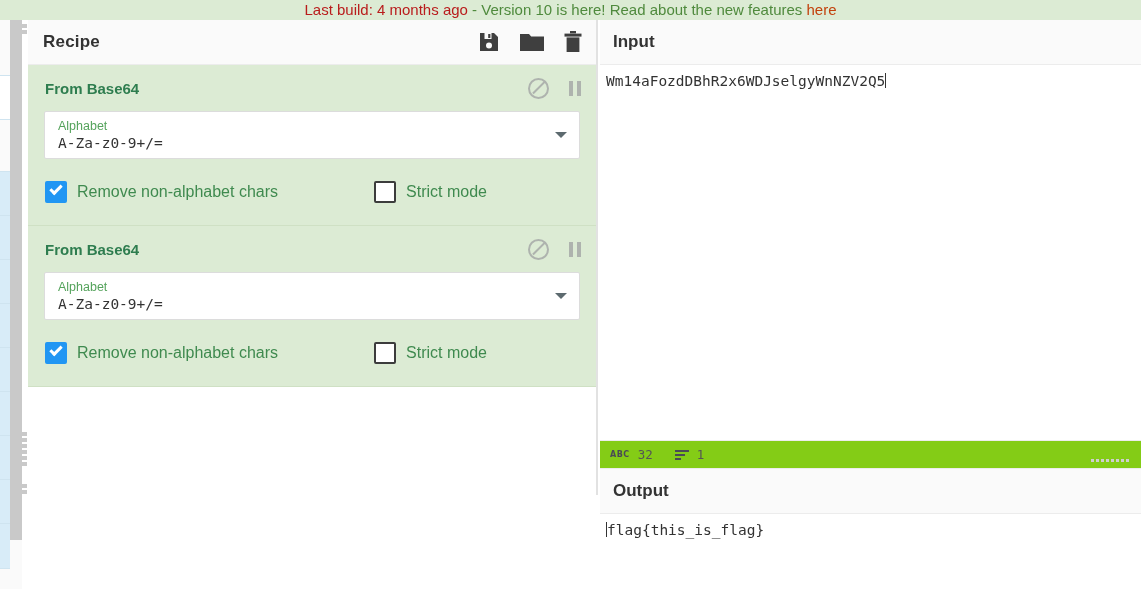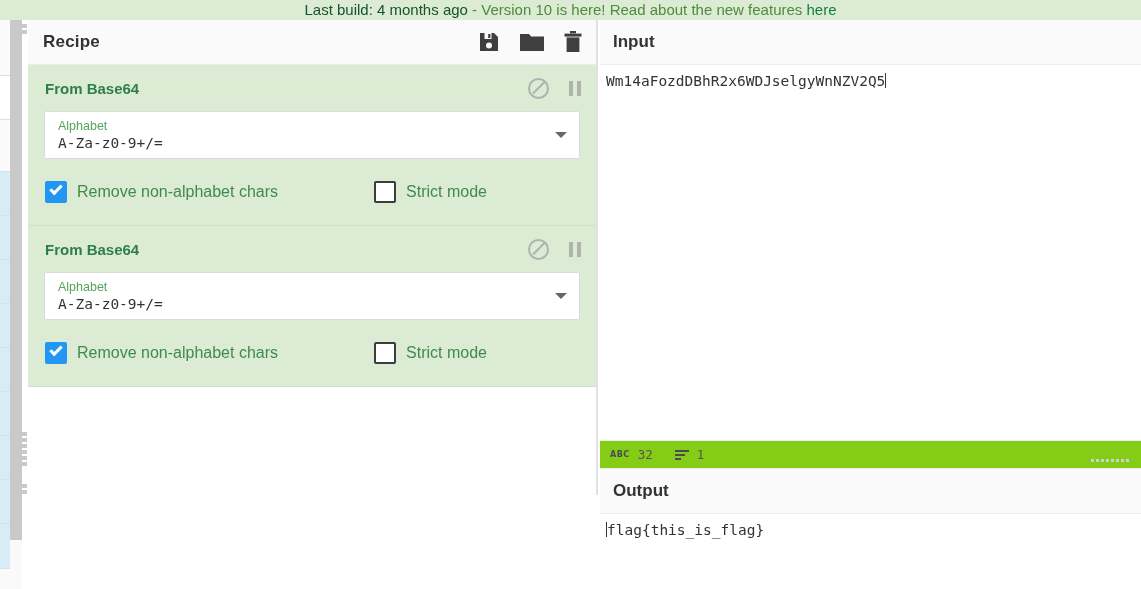--- a/index.html
+++ b/index.html
@@ -28,24 +28,24 @@
     width: 1141px;
     height: 20px;
     background: #dcebd4;
     text-align: center;
     font-size: 15px;
     line-height: 20px;
     white-space: nowrap;
     overflow: hidden;
     color: #4f8a3d;
   }
-  .banner .blue { color: #14532d; }
+  .banner .blue { color: #b91c1c; }
   .banner .sep  { color: #4f8a3d; }
   .banner a {
-    color: #15803d;
+    color: #c2410c;
     text-decoration: none;
   }
 
   
   .left-rail {
     position: absolute;
     left: 0; top: 20px;
     width: 22px;
     height: 569px;
     background: #fafafa;

